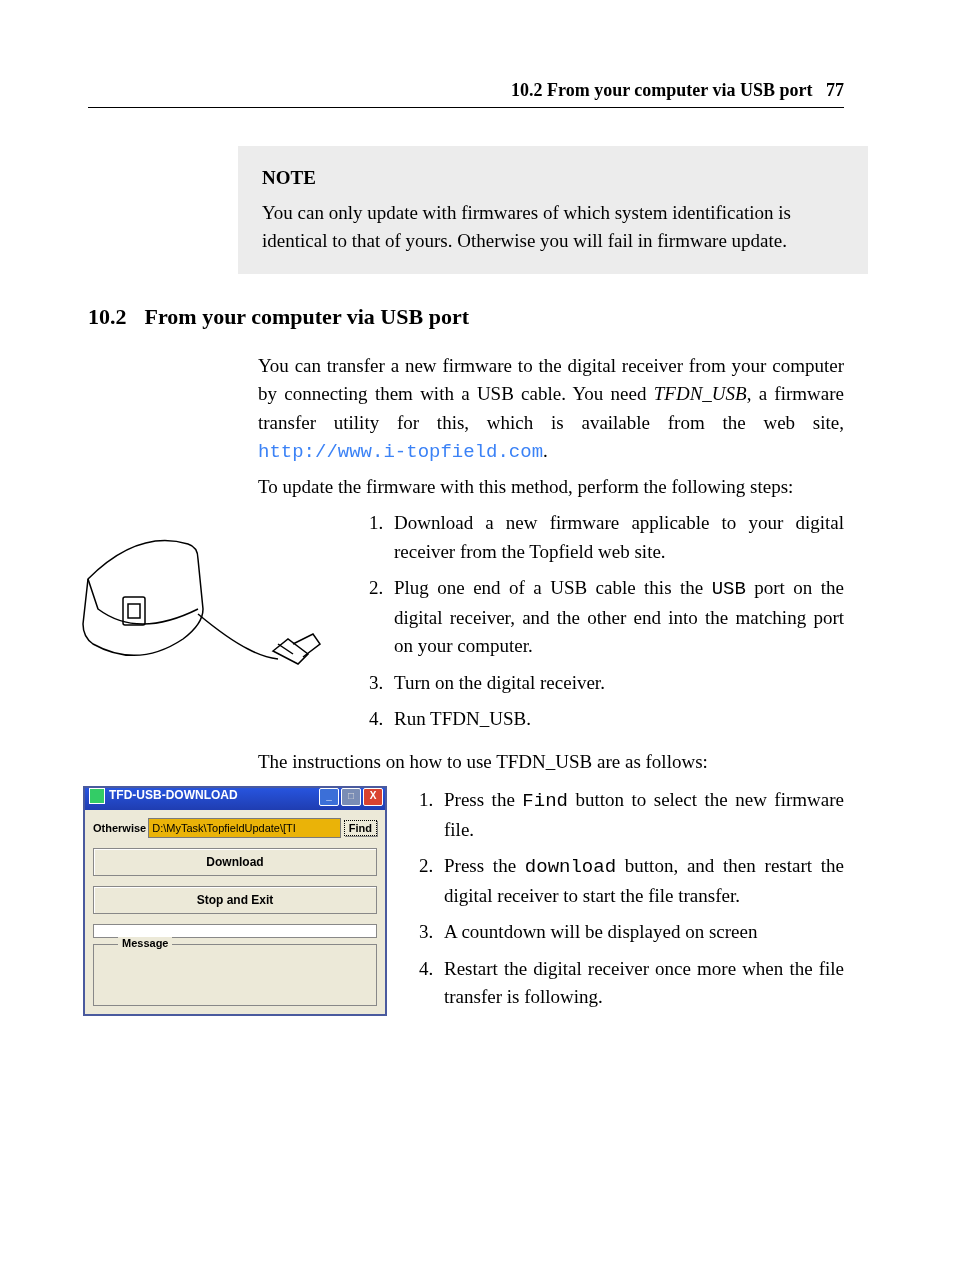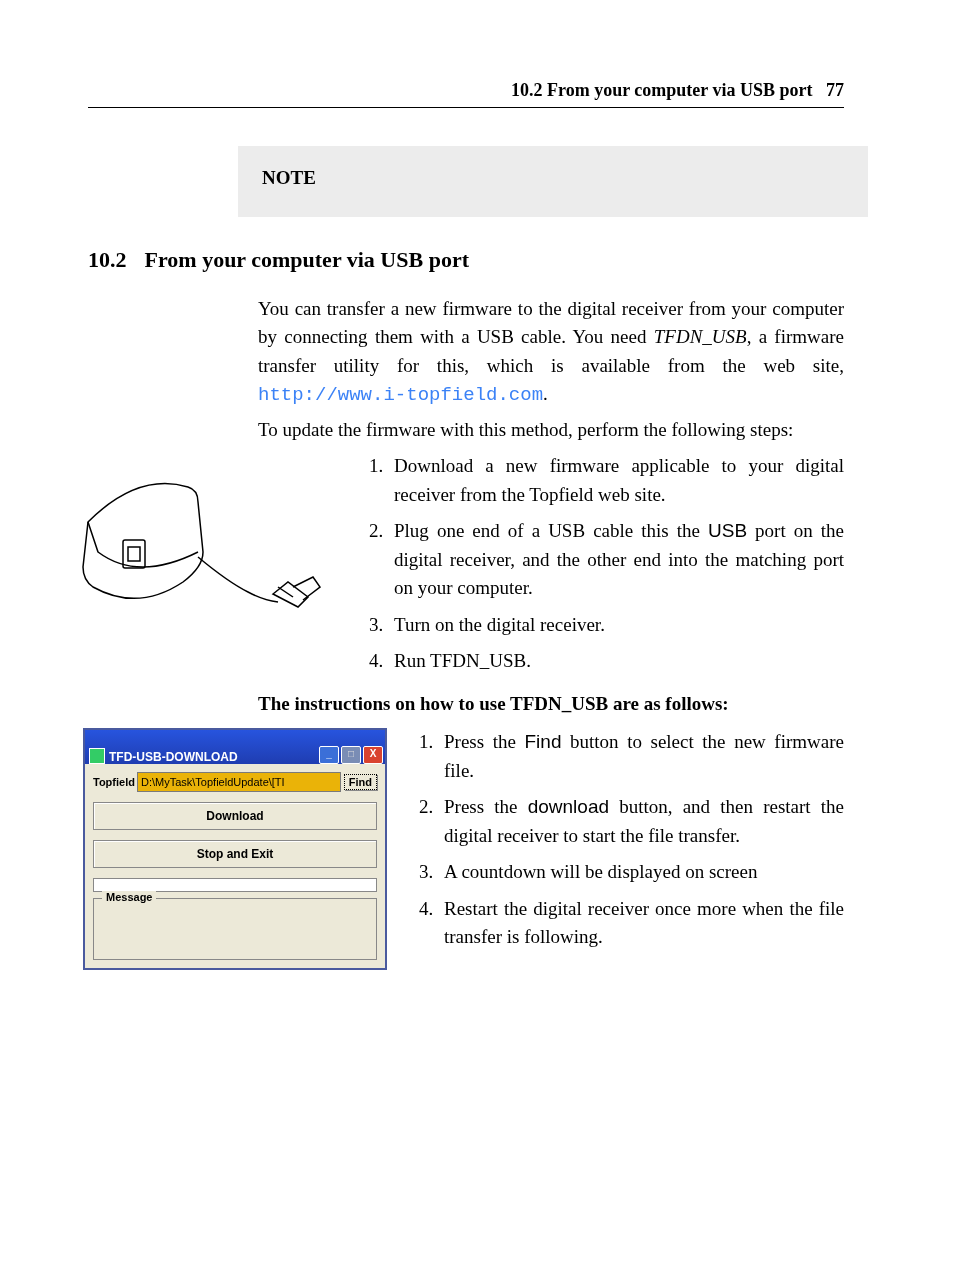--- a/index.html
+++ b/index.html
@@ -51,21 +51,21 @@
     margin-bottom: 6px;
   }
   .body-text .italic {
     font-style: italic;
   }
   .body-text .mono-link {
     font-family: 'Courier New', monospace;
     color: #3b82f6;
   }
   .sans {
-    font-family: Liberation Sans, sans-serif;
+    font-family: Liberation Mono, monospace;
   }
   .two-col {
     display: flex;
     margin-top: 8px;
   }
   .two-col .left {
     flex: 0 0 270px;
   }
   .two-col .right {
     flex: 1;
@@ -80,43 +80,42 @@
   ol.numlist li {
     margin-bottom: 8px;
     padding-left: 6px;
   }
   .full-body-text {
     margin-left: 170px;
     font-size: 19px;
     line-height: 1.5;
     margin-top: 6px;
     margin-bottom: 10px;
-    font-weight: bold;
   }
   
   .usb-drawing {
     width: 250px;
     height: 200px;
     margin-left: -10px;
   }
   
   .app-window {
     width: 300px;
     border: 2px solid #4a5a9e;
     background: #ece9d8;
     font-family: Tahoma, Arial, sans-serif;
     font-size: 12px;
     margin-left: -5px;
   }
   .title-bar {
     background: linear-gradient(to bottom, #2754de, #1f3db1);
     color: #fff;
-    height: 34px;
+    height: 22px;
     display: flex;
-    align-items: flex-end;
+    align-items: flex-start;
     padding: 0 2px 0 4px;
     font-weight: bold;
   }
   .title-bar .title-text {
     flex: 1;
     font-size: 12px;
   }
   .title-bar .win-icon {
     width: 14px;
     height: 14px;
@@ -192,37 +191,38 @@
   }
   .msg-group {
     border: 1px solid #888;
     padding: 10px 8px 50px 8px;
     position: relative;
     background: #ece9d8;
   }
   .msg-group .legend {
     position: absolute;
     top: -8px;
-    left: 8px;
+    left: 24px;
     background: #ece9d8;
     padding: 0 4px;
     font-size: 11px;
     font-weight: bold;
   }
 </style>
 </head>
 <body>
 
 <div class="page">
   <div class="header-line">
     <span>10.2 From your computer via USB port</span>&nbsp;&nbsp;&nbsp;<span>77</span>
   </div>
 
   <div class="note-box">
     <div class="note-title">NOTE</div>
+    <div>You can only update with firmwares of which system identification is identical to that of yours. Otherwise you will fail in firmware update.</div>
   </div>
 
   <div class="section-heading">
     <span class="num">10.2</span><span>From your computer via USB port</span>
   </div>
 
   <div class="body-text">
     <span>You can transfer a new firmware to the digital receiver from your computer by connecting them with a USB cable. You need </span><span class="italic">TFDN_USB</span><span>, a firmware transfer utility for this, which is available from the web site, </span><span class="mono-link">http://www.i-topfield.com</span><span>.</span>
   </div>
   <div class="body-text">To update the firmware with this method, perform the following steps:</div>
@@ -267,21 +267,21 @@
           <div class="win-icon"></div>
           <div class="title-text">TFD-USB-DOWNLOAD</div>
           <div class="win-buttons">
             <div class="btn-min">_</div>
             <div class="btn-max">□</div>
             <div class="btn-close">X</div>
           </div>
         </div>
         <div class="app-body">
           <div class="file-row">
-            <span class="lbl">Topfield</span>
+            <span class="lbl">Otherwise</span>
             <div class="field">D:\MyTask\TopfieldUpdate\[TI</div>
             <div class="find-btn">Find</div>
           </div>
           <div class="big-btn">Download</div>
           <div class="big-btn">Stop and Exit</div>
           <div class="progress"></div>
           <div class="msg-group">
             <span class="legend">Message</span>
           </div>
         </div>

